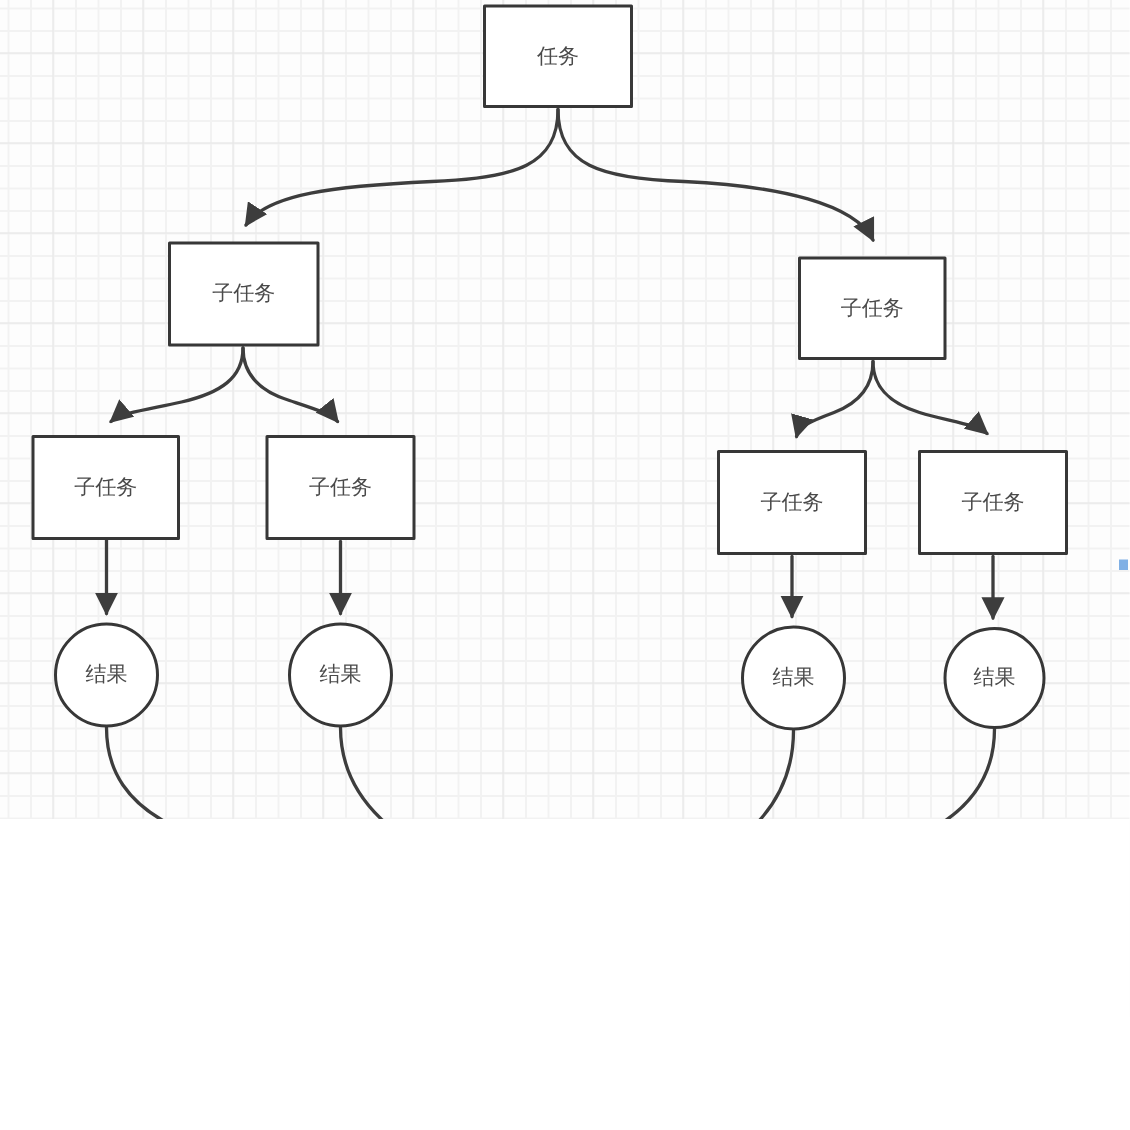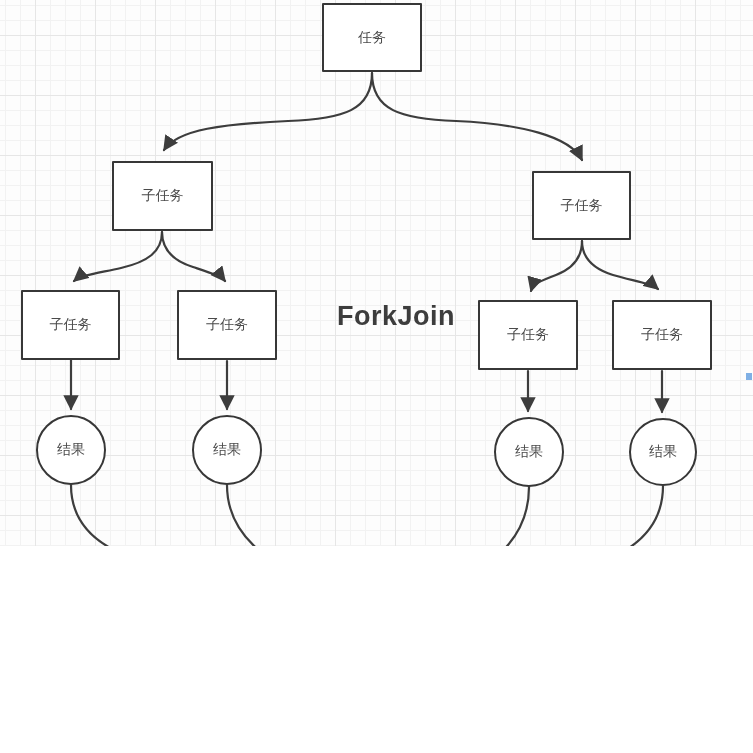--- a/index.html
+++ b/index.html
@@ -138,17 +138,16 @@
 
   <div class="node circle" style="left:494px;top:417px;width:70px;height:70px">
     <span class="lbl">结果</span>
   </div>
 
   <div class="node circle" style="left:629px;top:418px;width:68px;height:68px">
     <span class="lbl">结果</span>
   </div>
 
 
-  <div class="title">ForkJoin</div>
 
   <div class="artifact-blue"></div>
 
 </div>
 
 </body></html>

